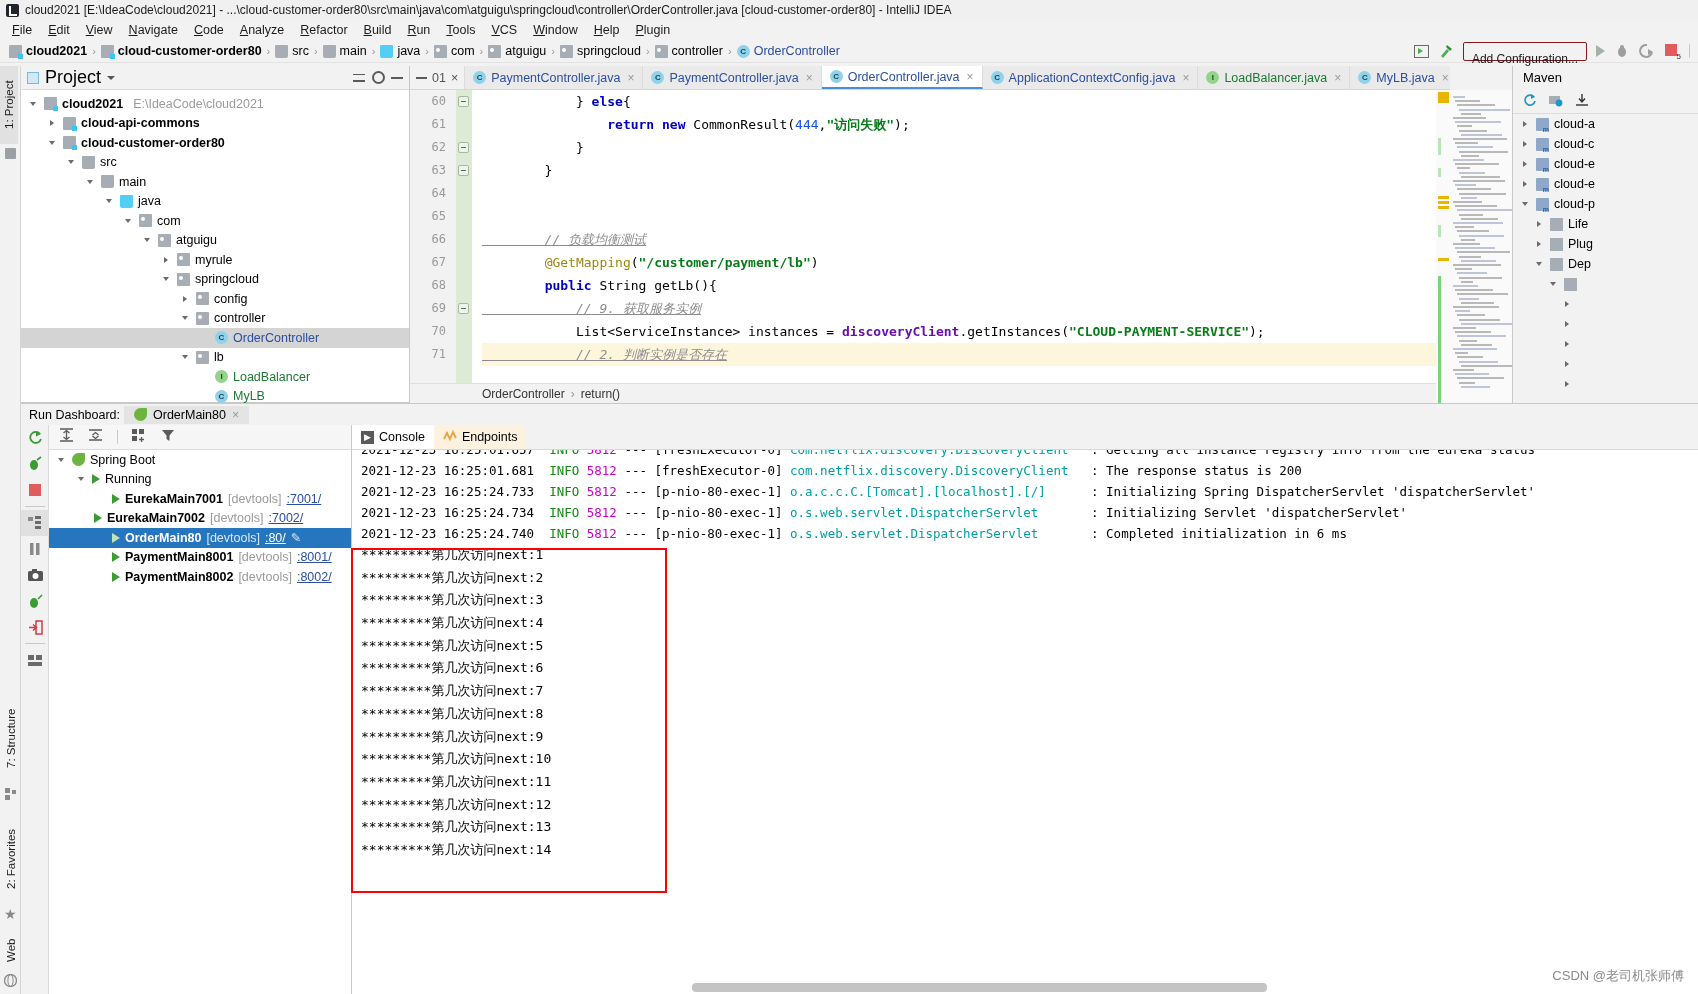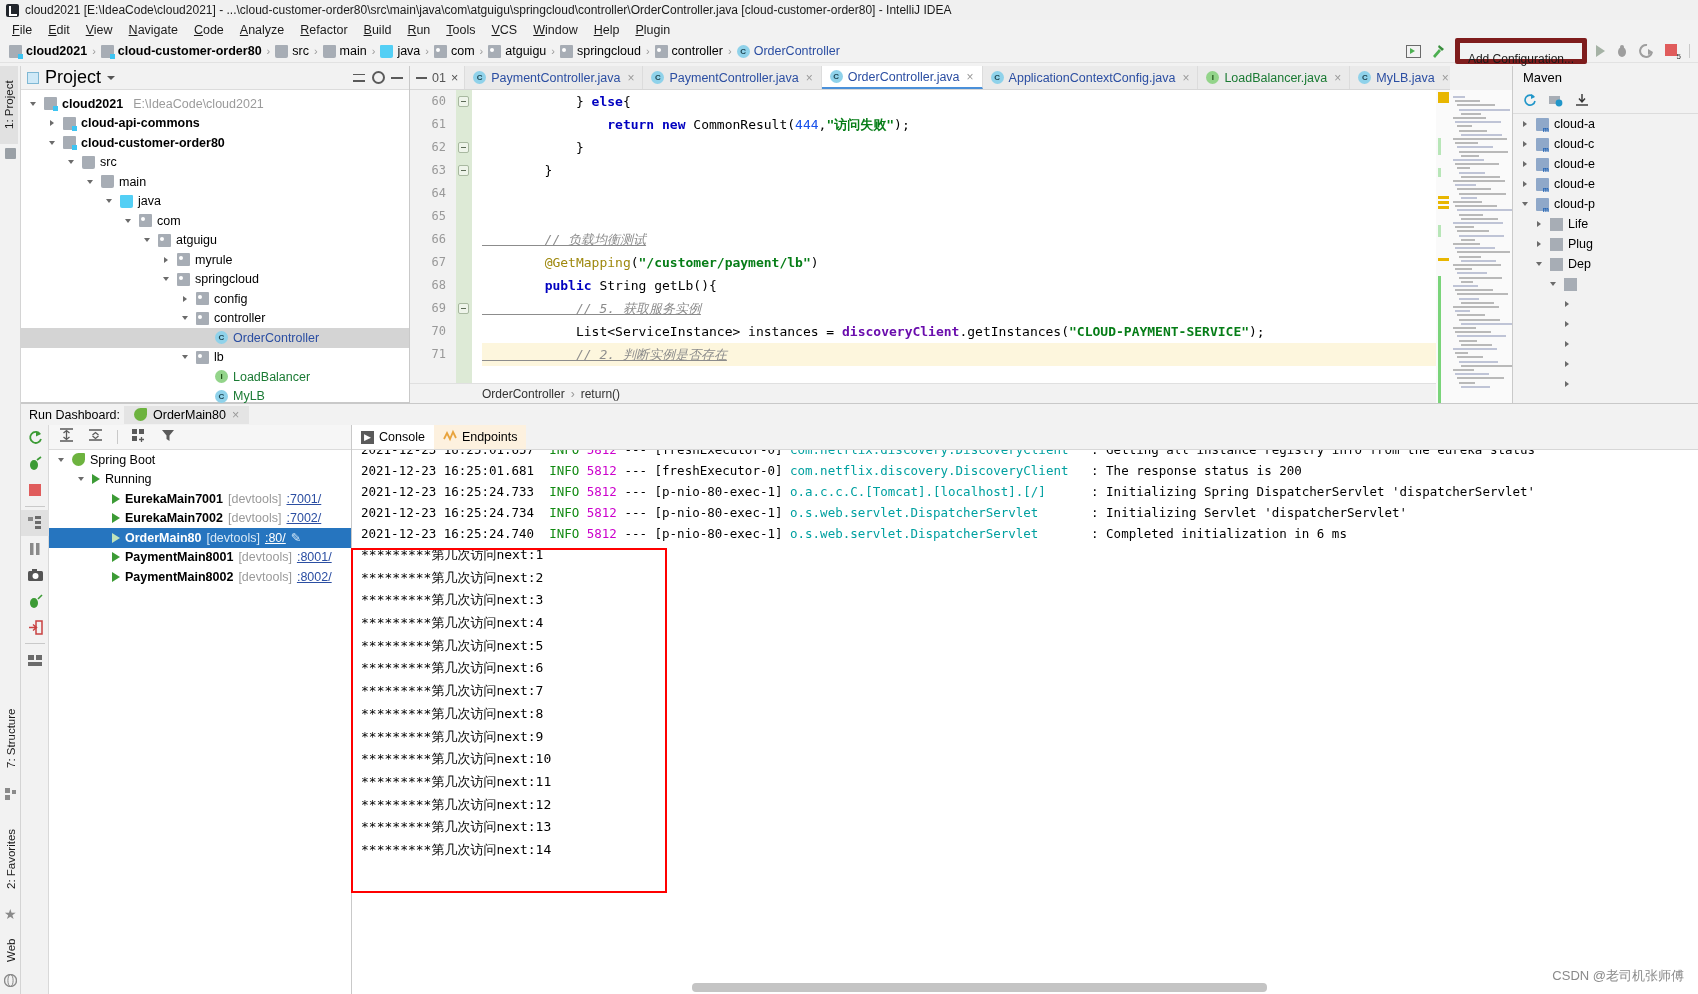--- a/index.html
+++ b/index.html
@@ -61,21 +61,21 @@
   .ico.iface {
     background: #93d48a; border-radius:50%; color:#1d4f15; font-size:8px;
     text-align:center; line-height:13px; font-weight:bold;
   }
   .crumb .cname { color: #2b4ea2; }
   .navbar-right {
     margin-left:auto; display:flex; align-items:center; gap:9px; padding-right: 8px;
   }
   .nb-btn { width:16px; height:16px; display:inline-block; position:relative; }
   .addcfg {
-    border:5px solid #7f1d1d; background:#f2f2f2; height:19px; line-height:17px;
+    border:1px solid #7f1d1d; background:#f2f2f2; height:19px; line-height:17px;
     padding:8px 8px; font-size:12px; color:#1a1a1a; border-radius:2px;
   }
   .tri-run { width:0;height:0;border-left:9px solid #a5b2a5;border-top:6px solid transparent;border-bottom:6px solid transparent; }
 
   
   .left-strip {
     position: absolute; left: 0; top: 66px; width: 21px; bottom: 0;
     background: #f2f2f2; border-right: 1px solid #d4d4d4;
   }
   .vtab {
@@ -559,21 +559,21 @@
       <div class="code" id="code-lines">
           <div class="cline"><span>            } </span><span class="k">else</span><span>{</span></div>
           <div class="cline"><span>                </span><span class="k">return new</span><span> CommonResult(</span><span class="n">444</span><span>,</span><span class="s">"访问失败"</span><span>);</span></div>
           <div class="cline"><span>            }</span></div>
           <div class="cline"><span>        }</span></div>
           <div class="cline"><span></span></div>
           <div class="cline"><span></span></div>
           <div class="cline"><span class="cm">        // 负载均衡测试</span></div>
           <div class="cline"><span>        </span><span class="an">@GetMapping</span><span>(</span><span class="s">"/customer/payment/lb"</span><span>)</span></div>
           <div class="cline"><span>        </span><span class="k">public</span><span> String getLb(){</span></div>
-          <div class="cline"><span class="cm">            // 5. 获取服务实例</span></div>
+          <div class="cline"><span class="cm">            // 9. 获取服务实例</span></div>
           <div class="cline"><span>            List&lt;ServiceInstance&gt; instances = </span><span class="fl">discoveryClient</span><span>.getInstances(</span><span class="s">"CLOUD-PAYMENT-SERVICE"</span><span>);</span></div>
           <div class="cline hl"><span class="cm">            // 2. 判断实例是否存在</span></div>
         </div>
     </div>
   </div>
 
   <div class="breadcrumbs-bottom">
     <span>OrderController</span>
     <span style="color:#999;">›</span>
     <span>return()</span>
@@ -895,21 +895,21 @@
           <span class="play"></span>
           <span>Running</span>
         </div>
         <div class="rdrow" style="padding-left: 46px;">
           <span class="tw"></span>
           <span class="play"></span>
           <span style="font-weight: bold;">EurekaMain7001</span>
           <span class="dim"> [devtools]</span>
           <span class="port"> :7001/</span>
         </div>
-        <div class="rdrow" style="padding-left: 46px; text-align: center;">
+        <div class="rdrow" style="padding-left: 28px; text-align: center;">
           <span class="tw"></span>
           <span class="play"></span>
           <span style="font-weight: bold;">EurekaMain7002</span>
           <span class="dim"> [devtools]</span>
           <span class="port"> :7002/</span>
         </div>
         <div class="rdrow sel" style="padding-left: 46px;">
           <span class="tw"></span>
           <span class="play"></span>
           <span style="font-weight: bold;">OrderMain80</span>

